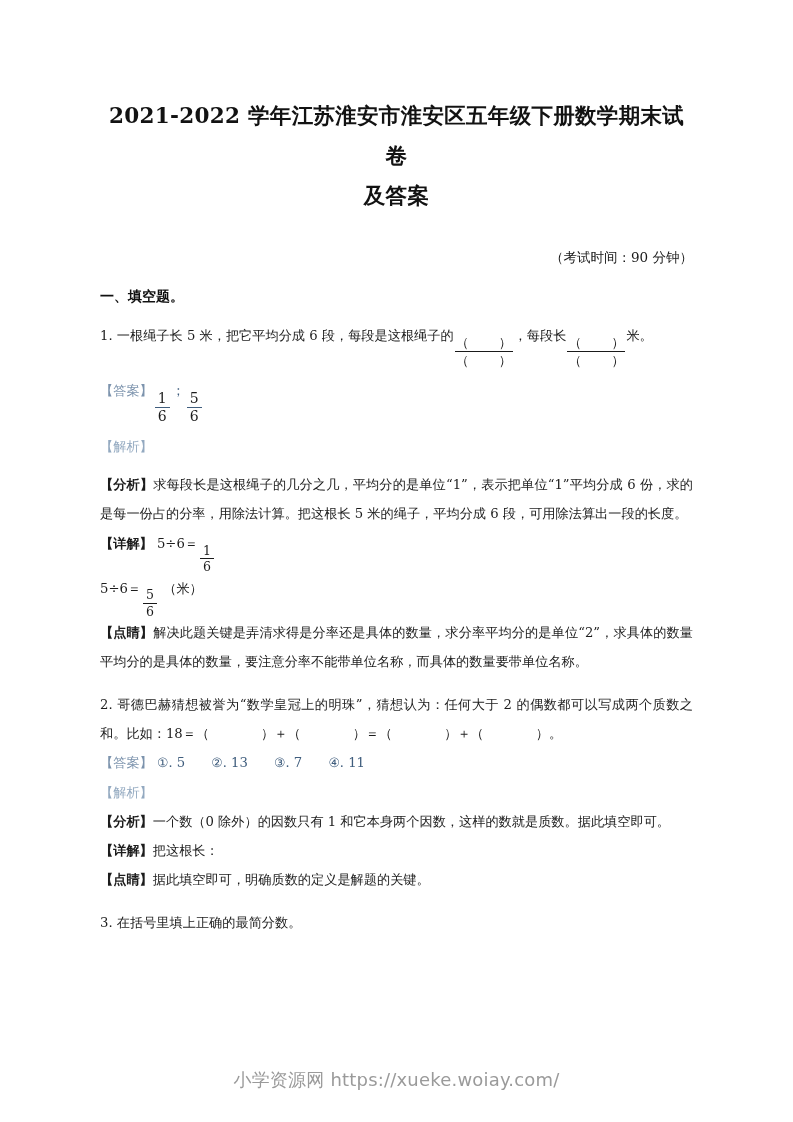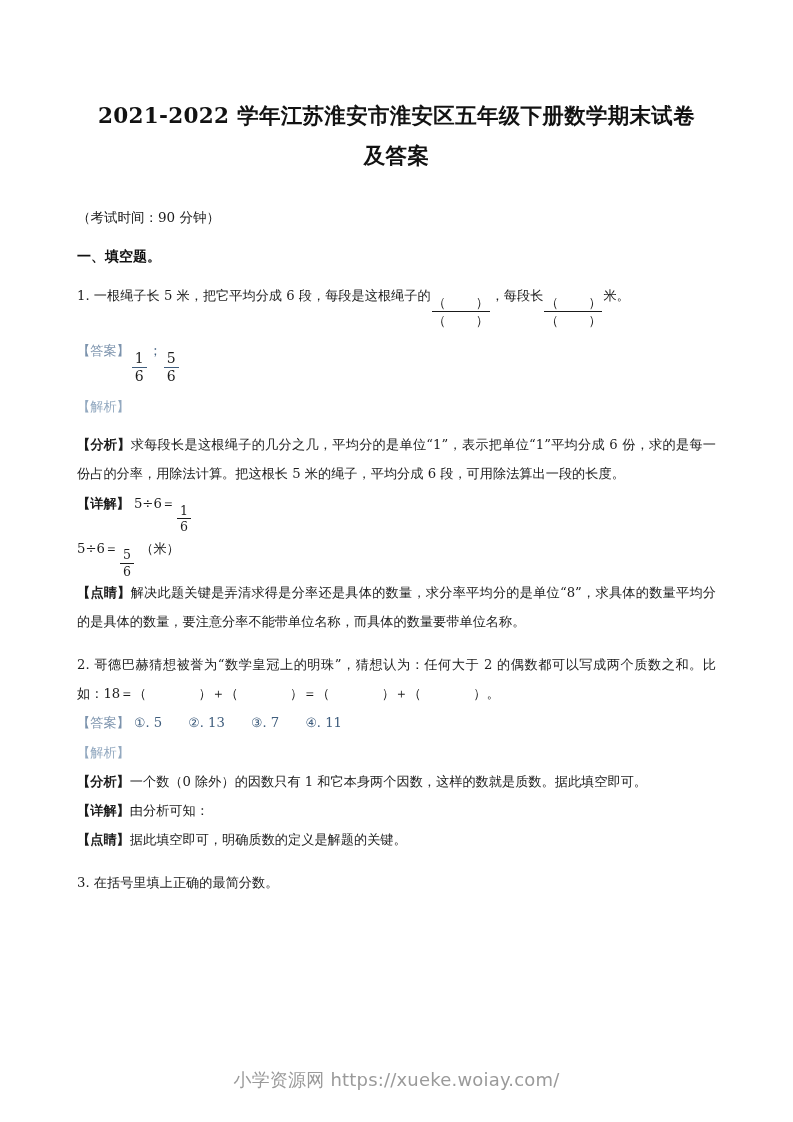--- a/index.html
+++ b/index.html
@@ -14,39 +14,39 @@
     font-family: "DejaVu Serif", "Liberation Serif", serif;
     color: #1a1a1a;
     overflow: hidden;
   }
   .page {
     position: absolute;
     left: 0; top: 0;
     width: 793px;
     height: 1122px;
     box-sizing: border-box;
-    padding: 0 77px;
+    padding: 0 100px;
   }
 
   
   .doc-title {
     margin-top: 96px;
     text-align: center;
     font-size: 21.5px;
     font-weight: 700;
     line-height: 40px;
     letter-spacing: 0.3px;
     color: #121212;
   }
   .doc-title .t-line { display: block; }
 
   
   .exam-meta {
     margin-top: 30px;
-    text-align: left;
+    text-align: right;
     font-size: 13.5px;
     line-height: 22px;
     color: #1a1a1a;
   }
 
   
   .section-heading {
     margin-top: 17px;
     font-size: 14px;
     font-weight: 700;
@@ -217,21 +217,21 @@
 
     <div class="math-line">
       <span>5÷6＝</span><span class="frac">
           <span class="num">5</span>
           <span class="den">6</span>
         </span>
       <span>（米）</span>
     </div>
 
     <div class="para">
-      <span class="lbl-bold">【点睛】</span><span>解决此题关键是弄清求得是分率还是具体的数量，求分率平均分的是单位“8”，求具体的数量平均分的是具体的数量，要注意分率不能带单位名称，而具体的数量要带单位名称。</span>
+      <span class="lbl-bold">【点睛】</span><span>解决此题关键是弄清求得是分率还是具体的数量，求分率平均分的是单位“2”，求具体的数量平均分的是具体的数量，要注意分率不能带单位名称，而具体的数量要带单位名称。</span>
     </div>
   </div>
 
   <div class="q-block">
 
     <div class="para">
       <span>2.</span>
       <span>哥德巴赫猜想被誉为“数学皇冠上的明珠”，猜想认为：任何大于 2 的偶数都可以写成两</span><span>个质数之和。比如：18＝（</span><span class="blank-gap"></span><span>）＋（</span><span class="blank-gap"></span><span>）＝（</span><span class="blank-gap"></span><span>）＋（</span><span class="blank-gap"></span><span>）。</span>
     </div>
 
@@ -249,21 +249,21 @@
 
     <div class="para">
       <span class="lbl-jiexi">【解析】</span>
     </div>
 
     <div class="para">
       <span class="lbl-bold">【分析】</span><span>一个数（0 除外）的因数只有 1 和它本身两个因数，这样的数就是质数。据此填空即可。</span>
     </div>
 
     <div class="para">
-      <span class="lbl-bold">【详解】</span><span>由分析可知：</span>
+      <span class="lbl-bold">【详解】</span><span>把这根长：</span>
     </div>
 
 
     <div class="para">
       <span class="lbl-bold">【点睛】</span><span>据此填空即可，明确质数的定义是解题的关键。</span>
     </div>
   </div>
 
   <div class="q-block">
     <div class="para">

